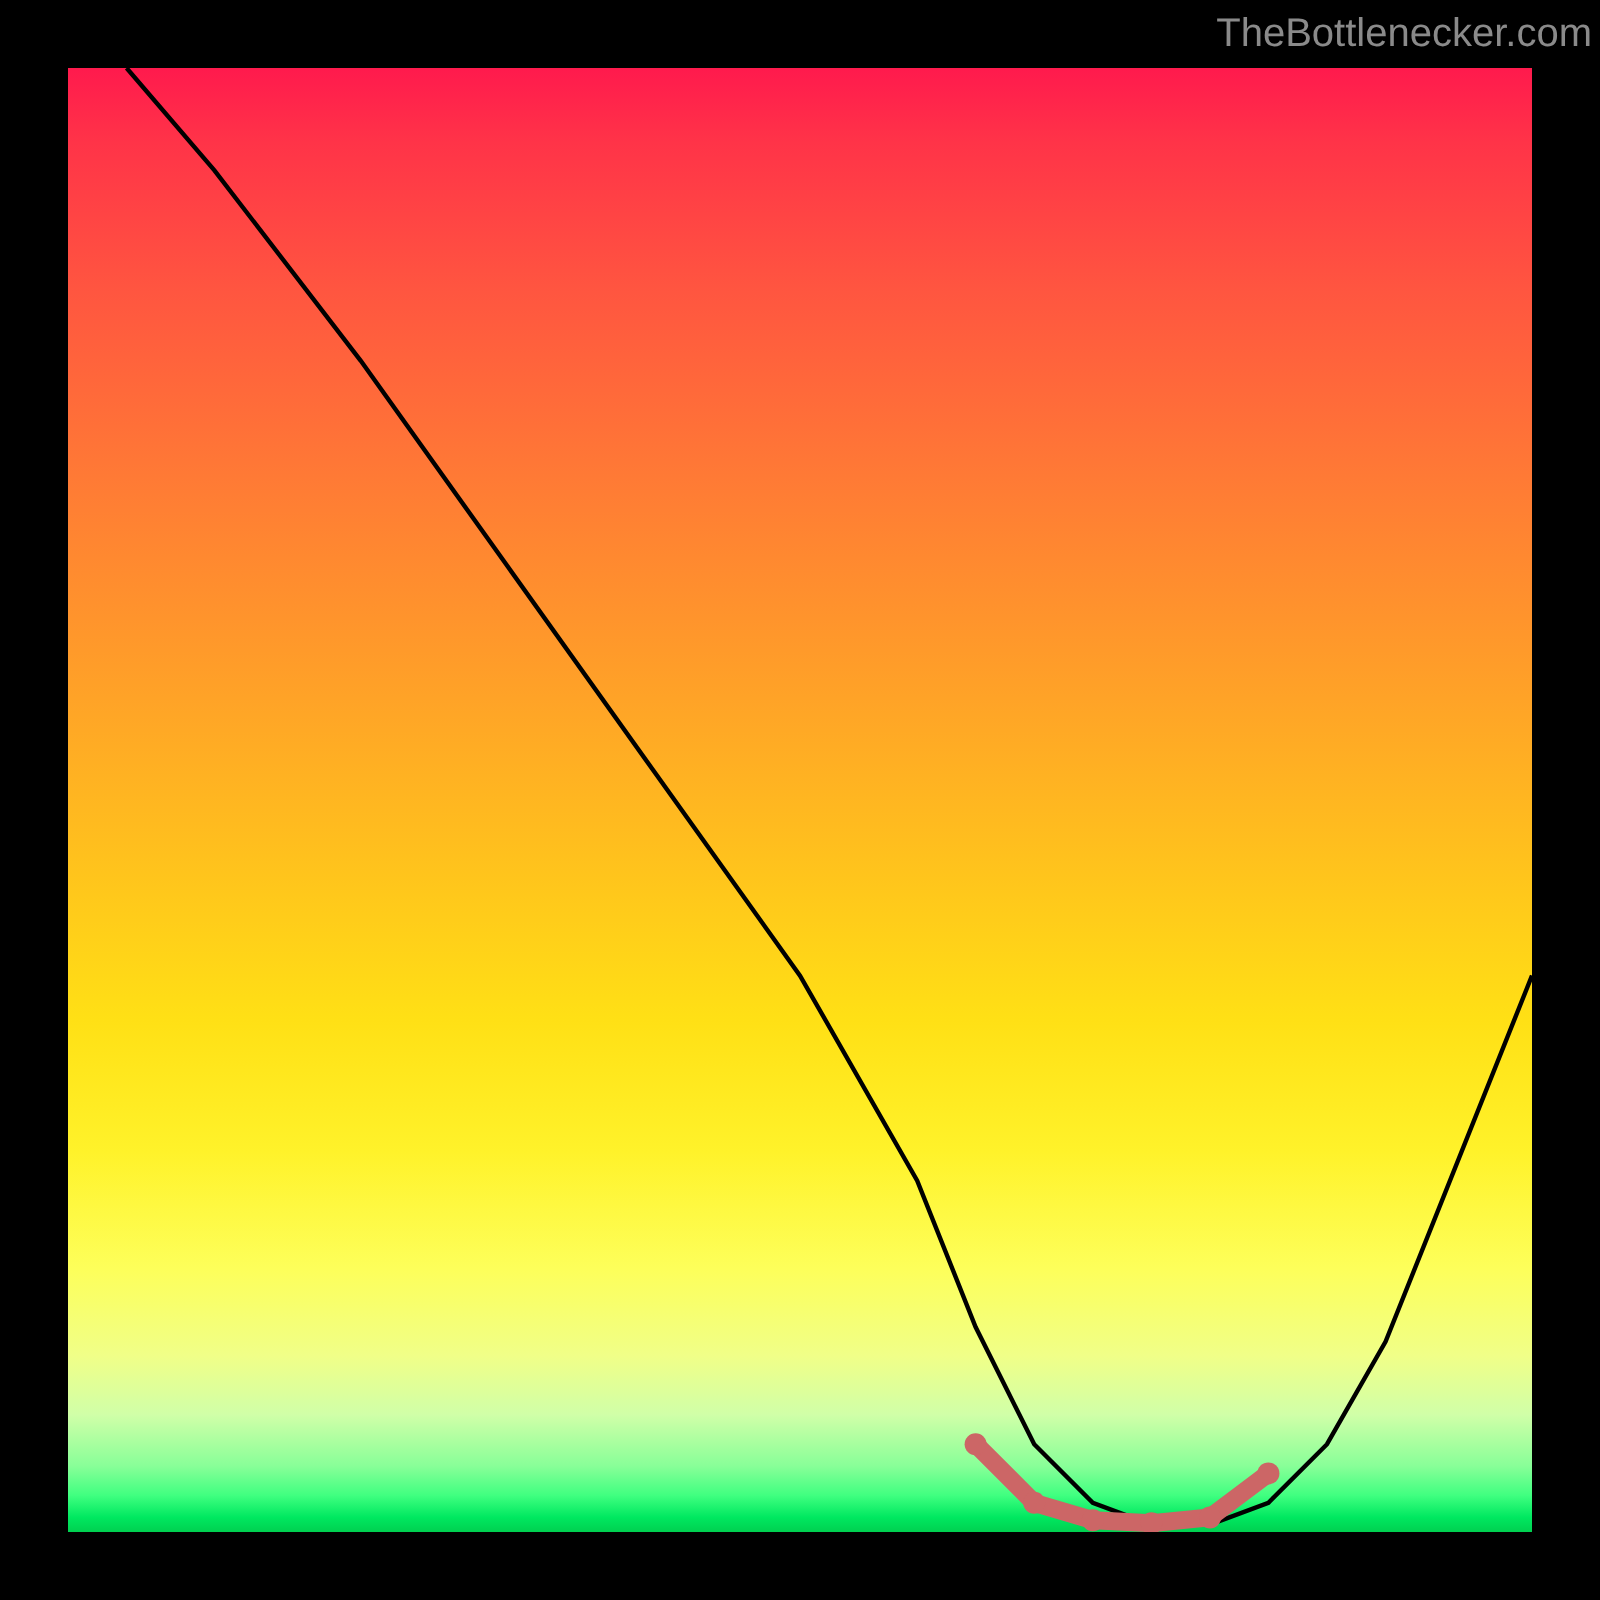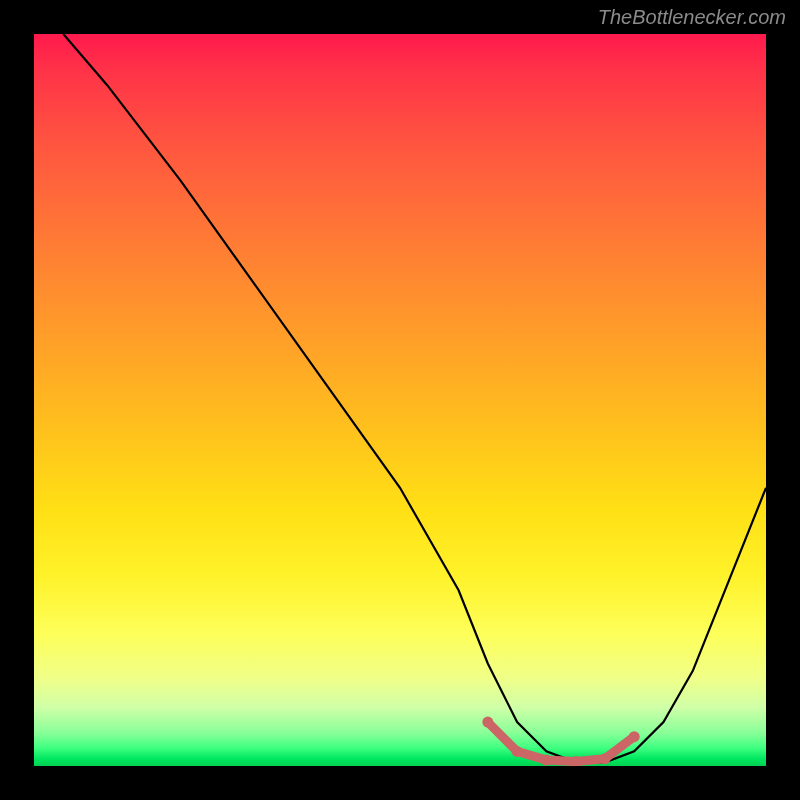--- a/index.html
+++ b/index.html
@@ -6,26 +6,25 @@
   body {
     width: 800px;
     height: 800px;
     background: #000;
     position: relative;
     font-family: Arial, sans-serif;
   }
   .attribution {
     position: absolute;
     top: 6px;
-    right: 14px;
+    right: 4px;
     color: #8a8a8a;
     font-size: 20px;
     font-weight: 400;
     z-index: 10;
-    font-style: italic;
   }
   .plot-area {
     position: absolute;
     left: 34px;
     top: 34px;
     width: 732px;
     height: 732px;
     overflow: hidden;
   }
   .gradient-bg {

